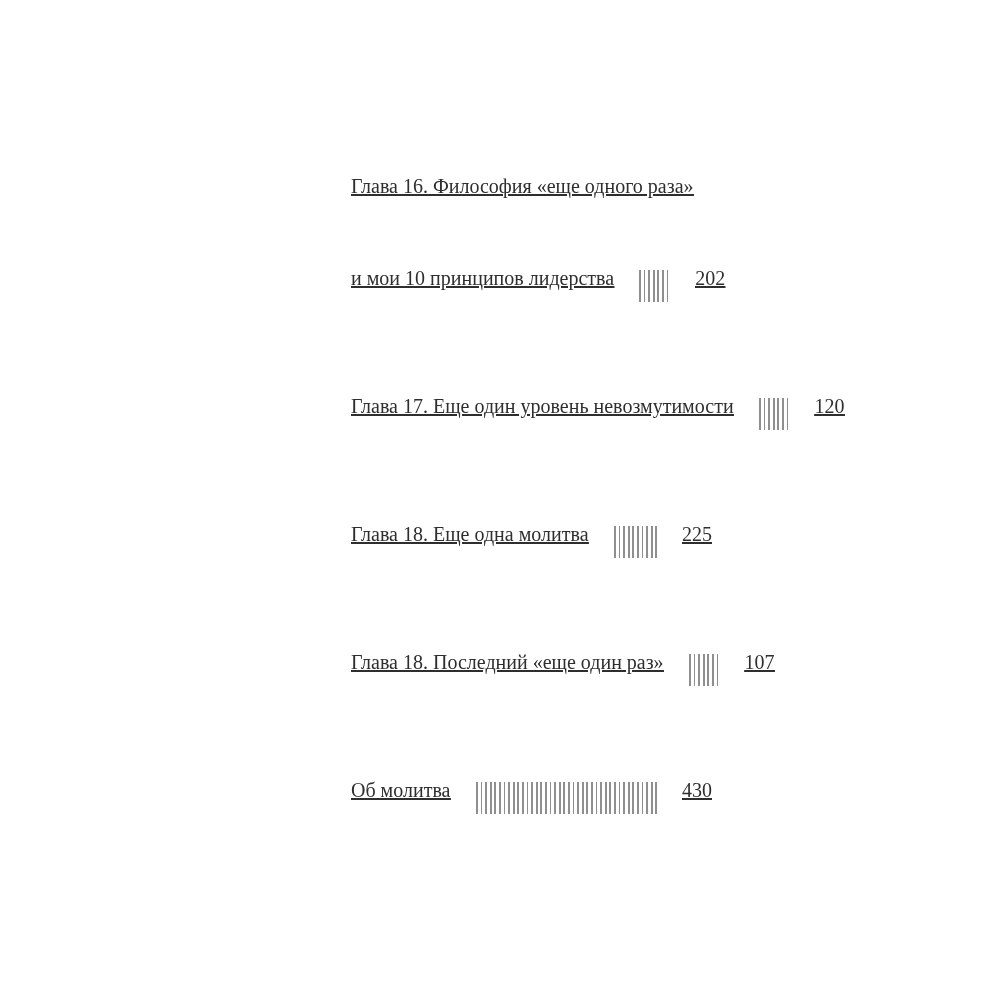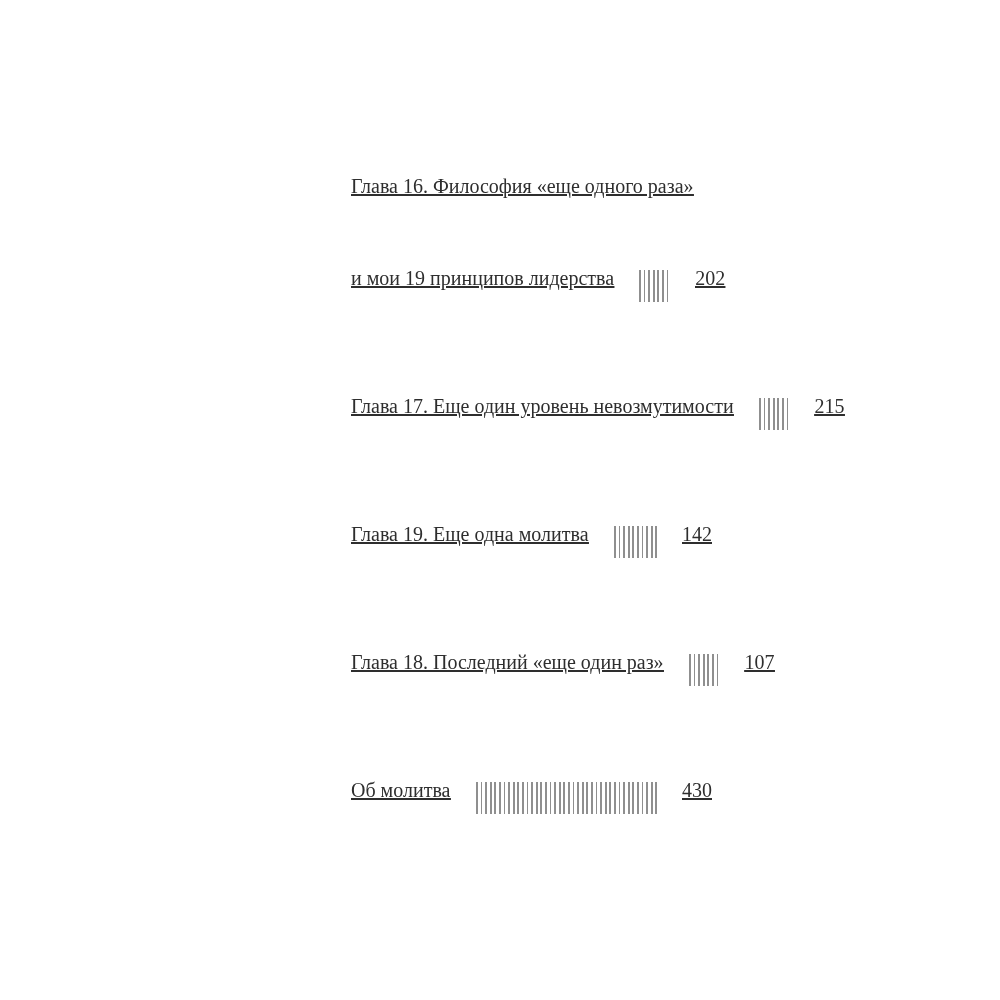--- a/index.html
+++ b/index.html
@@ -57,39 +57,39 @@
 <body>
 
 <div class="page">
   <div class="toc">
 
     <div class="entry">
       <div class="row">
         <span class="title">Глава 16. Философия «еще одного раза»</span>
       </div>
       <div class="row">
-        <span class="title">и мои 19 принципов лидерства</span>
+        <span class="title">и мои 10 принципов лидерства</span>
         <span class="leader"></span>
         <span class="pagenum">202</span>
       </div>
     </div>
 
     <div class="entry">
       <div class="row">
         <span class="title">Глава 17. Еще один уровень невозмутимости</span>
         <span class="leader"></span>
-        <span class="pagenum">215</span>
+        <span class="pagenum">120</span>
       </div>
     </div>
 
     <div class="entry">
       <div class="row">
-        <span class="title">Глава 19. Еще одна молитва</span>
+        <span class="title">Глава 18. Еще одна молитва</span>
         <span class="leader"></span>
-        <span class="pagenum">142</span>
+        <span class="pagenum">225</span>
       </div>
     </div>
 
     <div class="entry">
       <div class="row">
         <span class="title">Глава 18. Последний «еще один раз»</span>
         <span class="leader"></span>
         <span class="pagenum">107</span>
       </div>
     </div>

